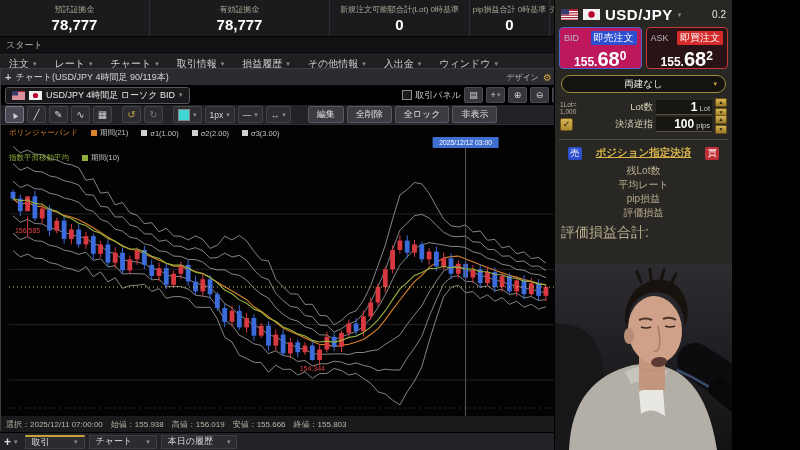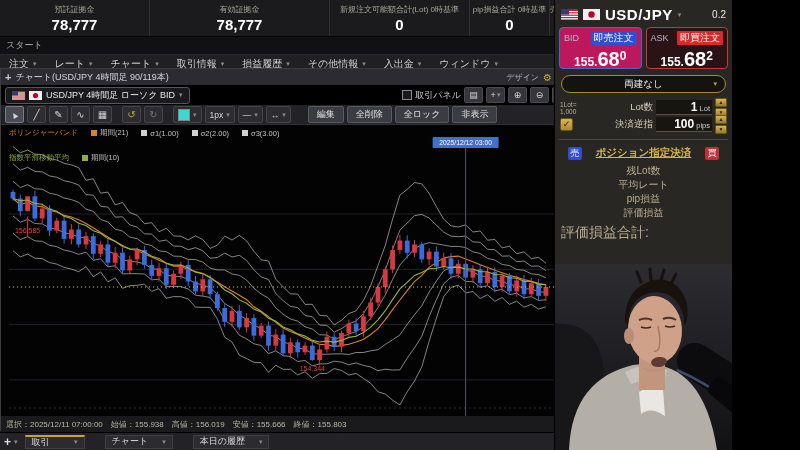--- a/index.html
+++ b/index.html
@@ -495,21 +495,21 @@
             <rect x="604" y="25" width="5" height="215" fill="#54545c" rx="2"></rect>
           </svg>
       </div>
 
       <div class="cw-status">選択：2025/12/11 07:00:00　始値：155.938　高値：156.019　安値：155.666　終値：155.803</div>
     </div>
 
     <div class="taskbar">
       <span class="tb-plus">+</span>
       <span class="caret">▾</span>
-      <span id="taskbar-tabs" style="display:flex;gap:20px;margin-left:4px;">
+      <span id="taskbar-tabs" style="display:flex;gap:4px;margin-left:4px;">
           <span class="tb-tab active">
             <span>取引</span>
             <span class="caret">▾</span>
           </span>
           <span class="tb-tab">
             <span>チャート</span>
             <span class="caret">▾</span>
           </span>
           <span class="tb-tab">
             <span>本日の履歴</span>

